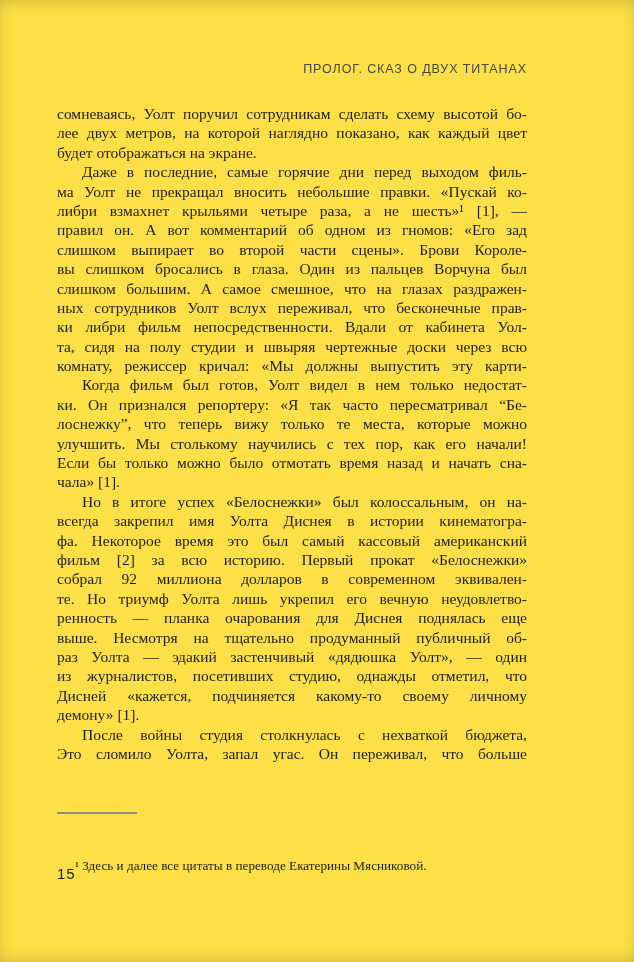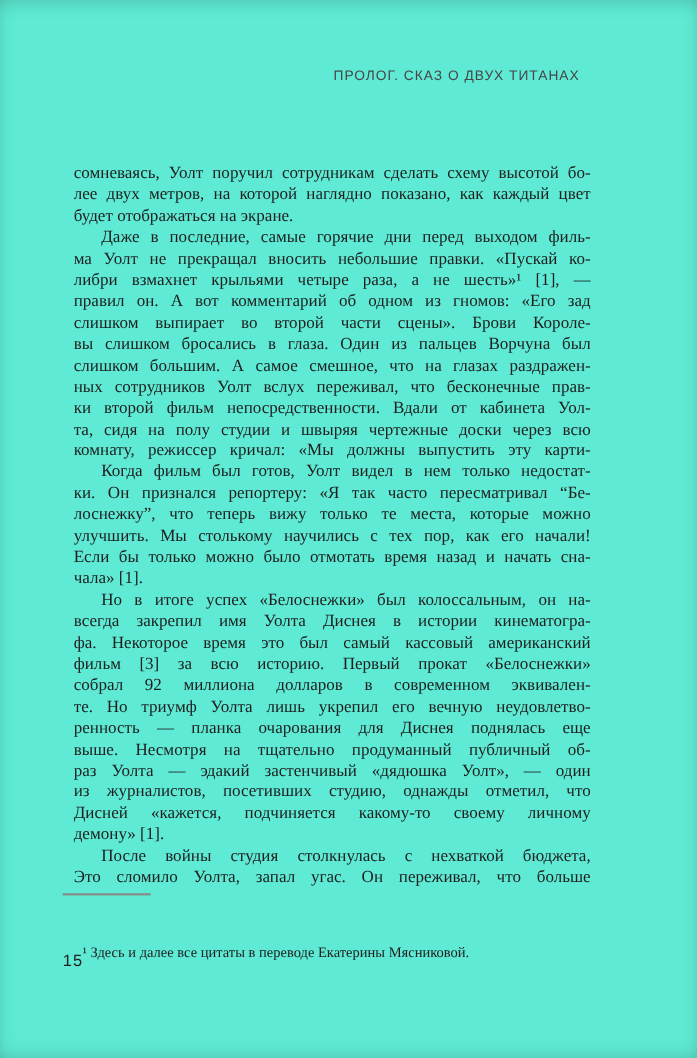--- a/index.html
+++ b/index.html
@@ -4,21 +4,21 @@
 <style>
   html, body {
     margin: 0;
     padding: 0;
     background: #ffffff;
   }
   .page {
     position: relative;
     width: 634px;
     height: 962px;
-    background: #5eead4;
+    background: #fde047;
     overflow: hidden;
     box-shadow:
       inset 0 14px 18px -14px rgba(0,0,0,.20),
       inset 0 -14px 18px -14px rgba(0,0,0,.18),
       inset 14px 0 18px -16px rgba(0,0,0,.12),
       inset -14px 0 18px -16px rgba(0,0,0,.12);
     font-family: "Liberation Serif", serif;
   }
   .running-head {
     position: absolute;
@@ -28,23 +28,22 @@
     text-align: right;
     font-family: "Liberation Sans", sans-serif;
     font-size: 12.5px;
     letter-spacing: 0.9px;
     color: #474747;
     white-space: nowrap;
   }
   .body-text {
     position: absolute;
     top: 104px;
-    left: 67px;
+    left: 57px;
     width: 470px;
-    margin-top: 44px;
   }
   .para { margin: 0; padding: 0; }
   .line {
     font-family: "Liberation Serif", serif;
     font-size: 15.5px;
     line-height: 19.4px;
     height: 19.4px;
     overflow: hidden;
     color: #1e1e1e;
     text-align: justify;
@@ -104,39 +103,39 @@
 
     <div class="para">
       <div class="line indent">Даже в последние, самые горячие дни перед выходом филь-</div>
       <div class="line">ма Уолт не прекращал вносить небольшие правки. «Пускай ко-</div>
       <div class="line">либри взмахнет крыльями четыре раза, а не шесть»¹ [1], —</div>
       <div class="line">правил он. А вот комментарий об одном из гномов: «Его зад</div>
       <div class="line">слишком выпирает во второй части сцены». Брови Короле-</div>
       <div class="line">вы слишком бросались в глаза. Один из пальцев Ворчуна был</div>
       <div class="line">слишком большим. А самое смешное, что на глазах раздражен-</div>
       <div class="line">ных сотрудников Уолт вслух переживал, что бесконечные прав-</div>
-      <div class="line">ки второй фильм непосредственности. Вдали от кабинета Уол-</div>
+      <div class="line">ки либри фильм непосредственности. Вдали от кабинета Уол-</div>
       <div class="line">та, сидя на полу студии и швыряя чертежные доски через всю</div>
       <div class="line">комнату, режиссер кричал: «Мы должны выпустить эту карти-</div>
     </div>
 
     <div class="para">
       <div class="line indent">Когда фильм был готов, Уолт видел в нем только недостат-</div>
       <div class="line">ки. Он признался репортеру: «Я так часто пересматривал “Бе-</div>
       <div class="line">лоснежку”, что теперь вижу только те места, которые можно</div>
       <div class="line">улучшить. Мы столькому научились с тех пор, как его начали!</div>
       <div class="line">Если бы только можно было отмотать время назад и начать сна-</div>
       <div class="line last">чала» [1].</div>
     </div>
 
     <div class="para">
       <div class="line indent">Но в итоге успех «Белоснежки» был колоссальным, он на-</div>
       <div class="line">всегда закрепил имя Уолта Диснея в истории кинематогра-</div>
       <div class="line">фа. Некоторое время это был самый кассовый американский</div>
-      <div class="line">фильм [3] за всю историю. Первый прокат «Белоснежки»</div>
+      <div class="line">фильм [2] за всю историю. Первый прокат «Белоснежки»</div>
       <div class="line">собрал 92 миллиона долларов в современном эквивален-</div>
       <div class="line">те. Но триумф Уолта лишь укрепил его вечную неудовлетво-</div>
       <div class="line">ренность — планка очарования для Диснея поднялась еще</div>
       <div class="line">выше. Несмотря на тщательно продуманный публичный об-</div>
       <div class="line">раз Уолта — эдакий застенчивый «дядюшка Уолт», — один</div>
       <div class="line">из журналистов, посетивших студию, однажды отметил, что</div>
       <div class="line">Дисней «кажется, подчиняется какому-то своему личному</div>
       <div class="line last">демону» [1].</div>
     </div>
 

